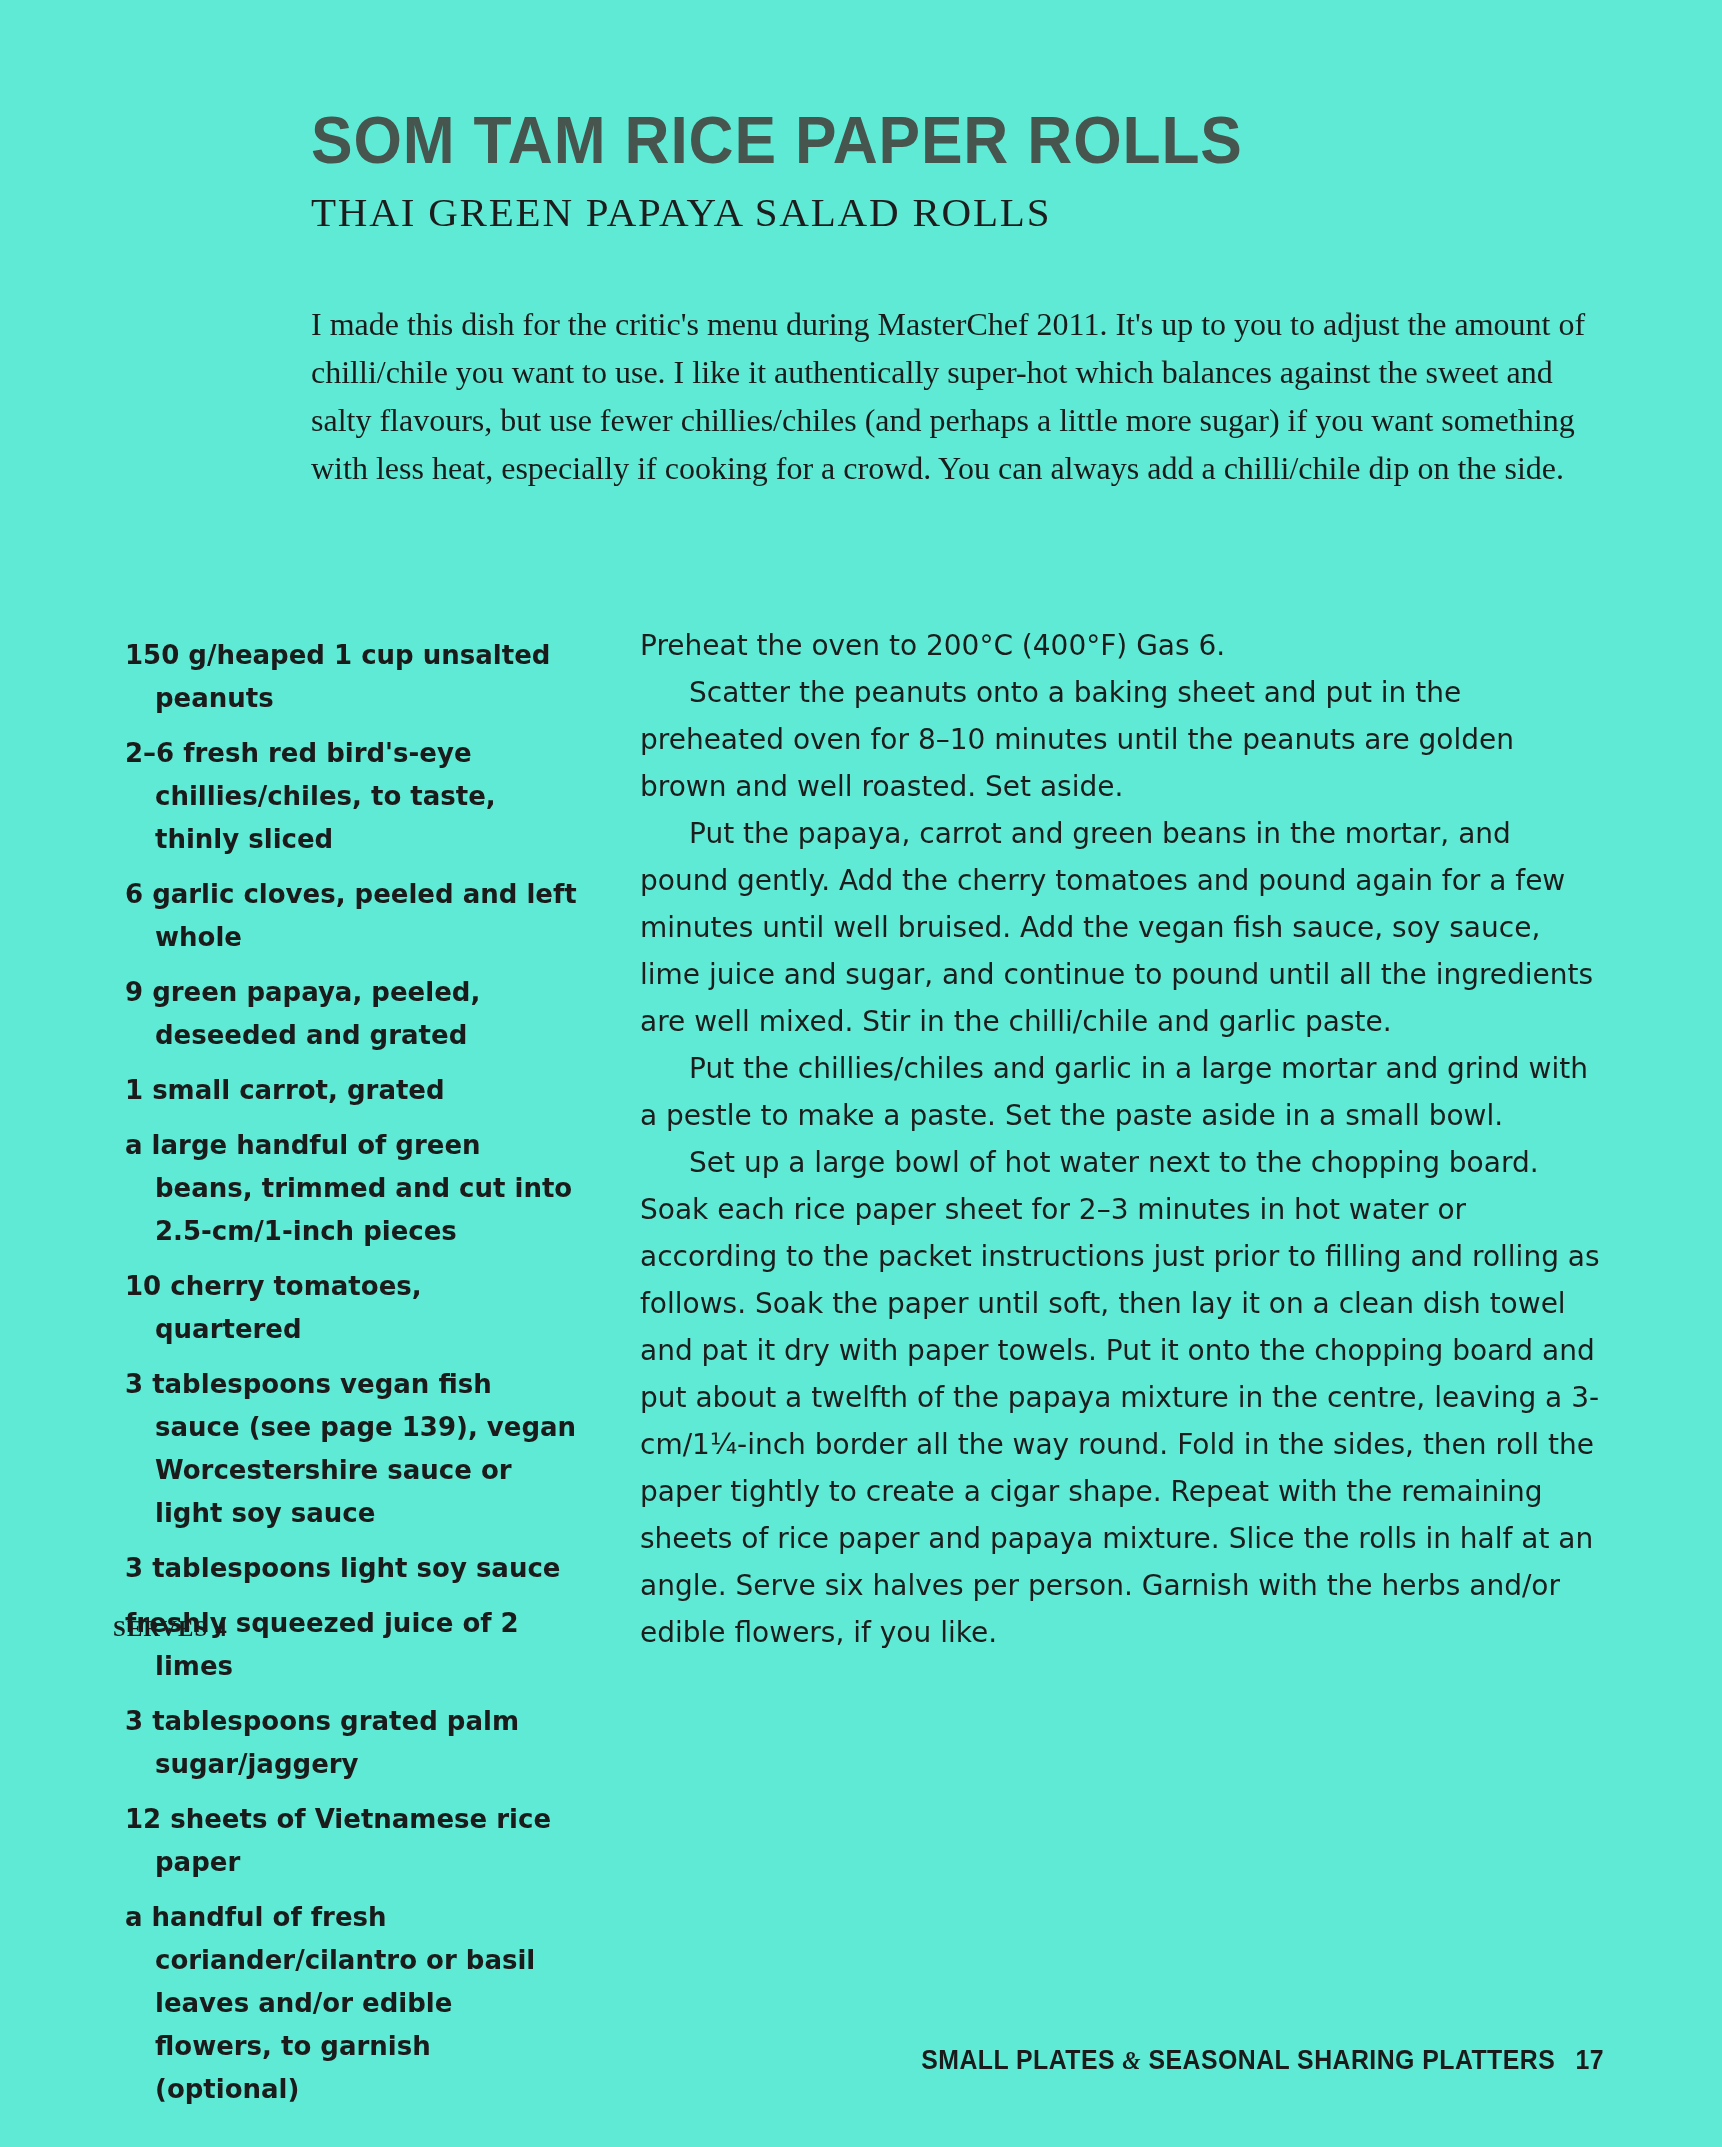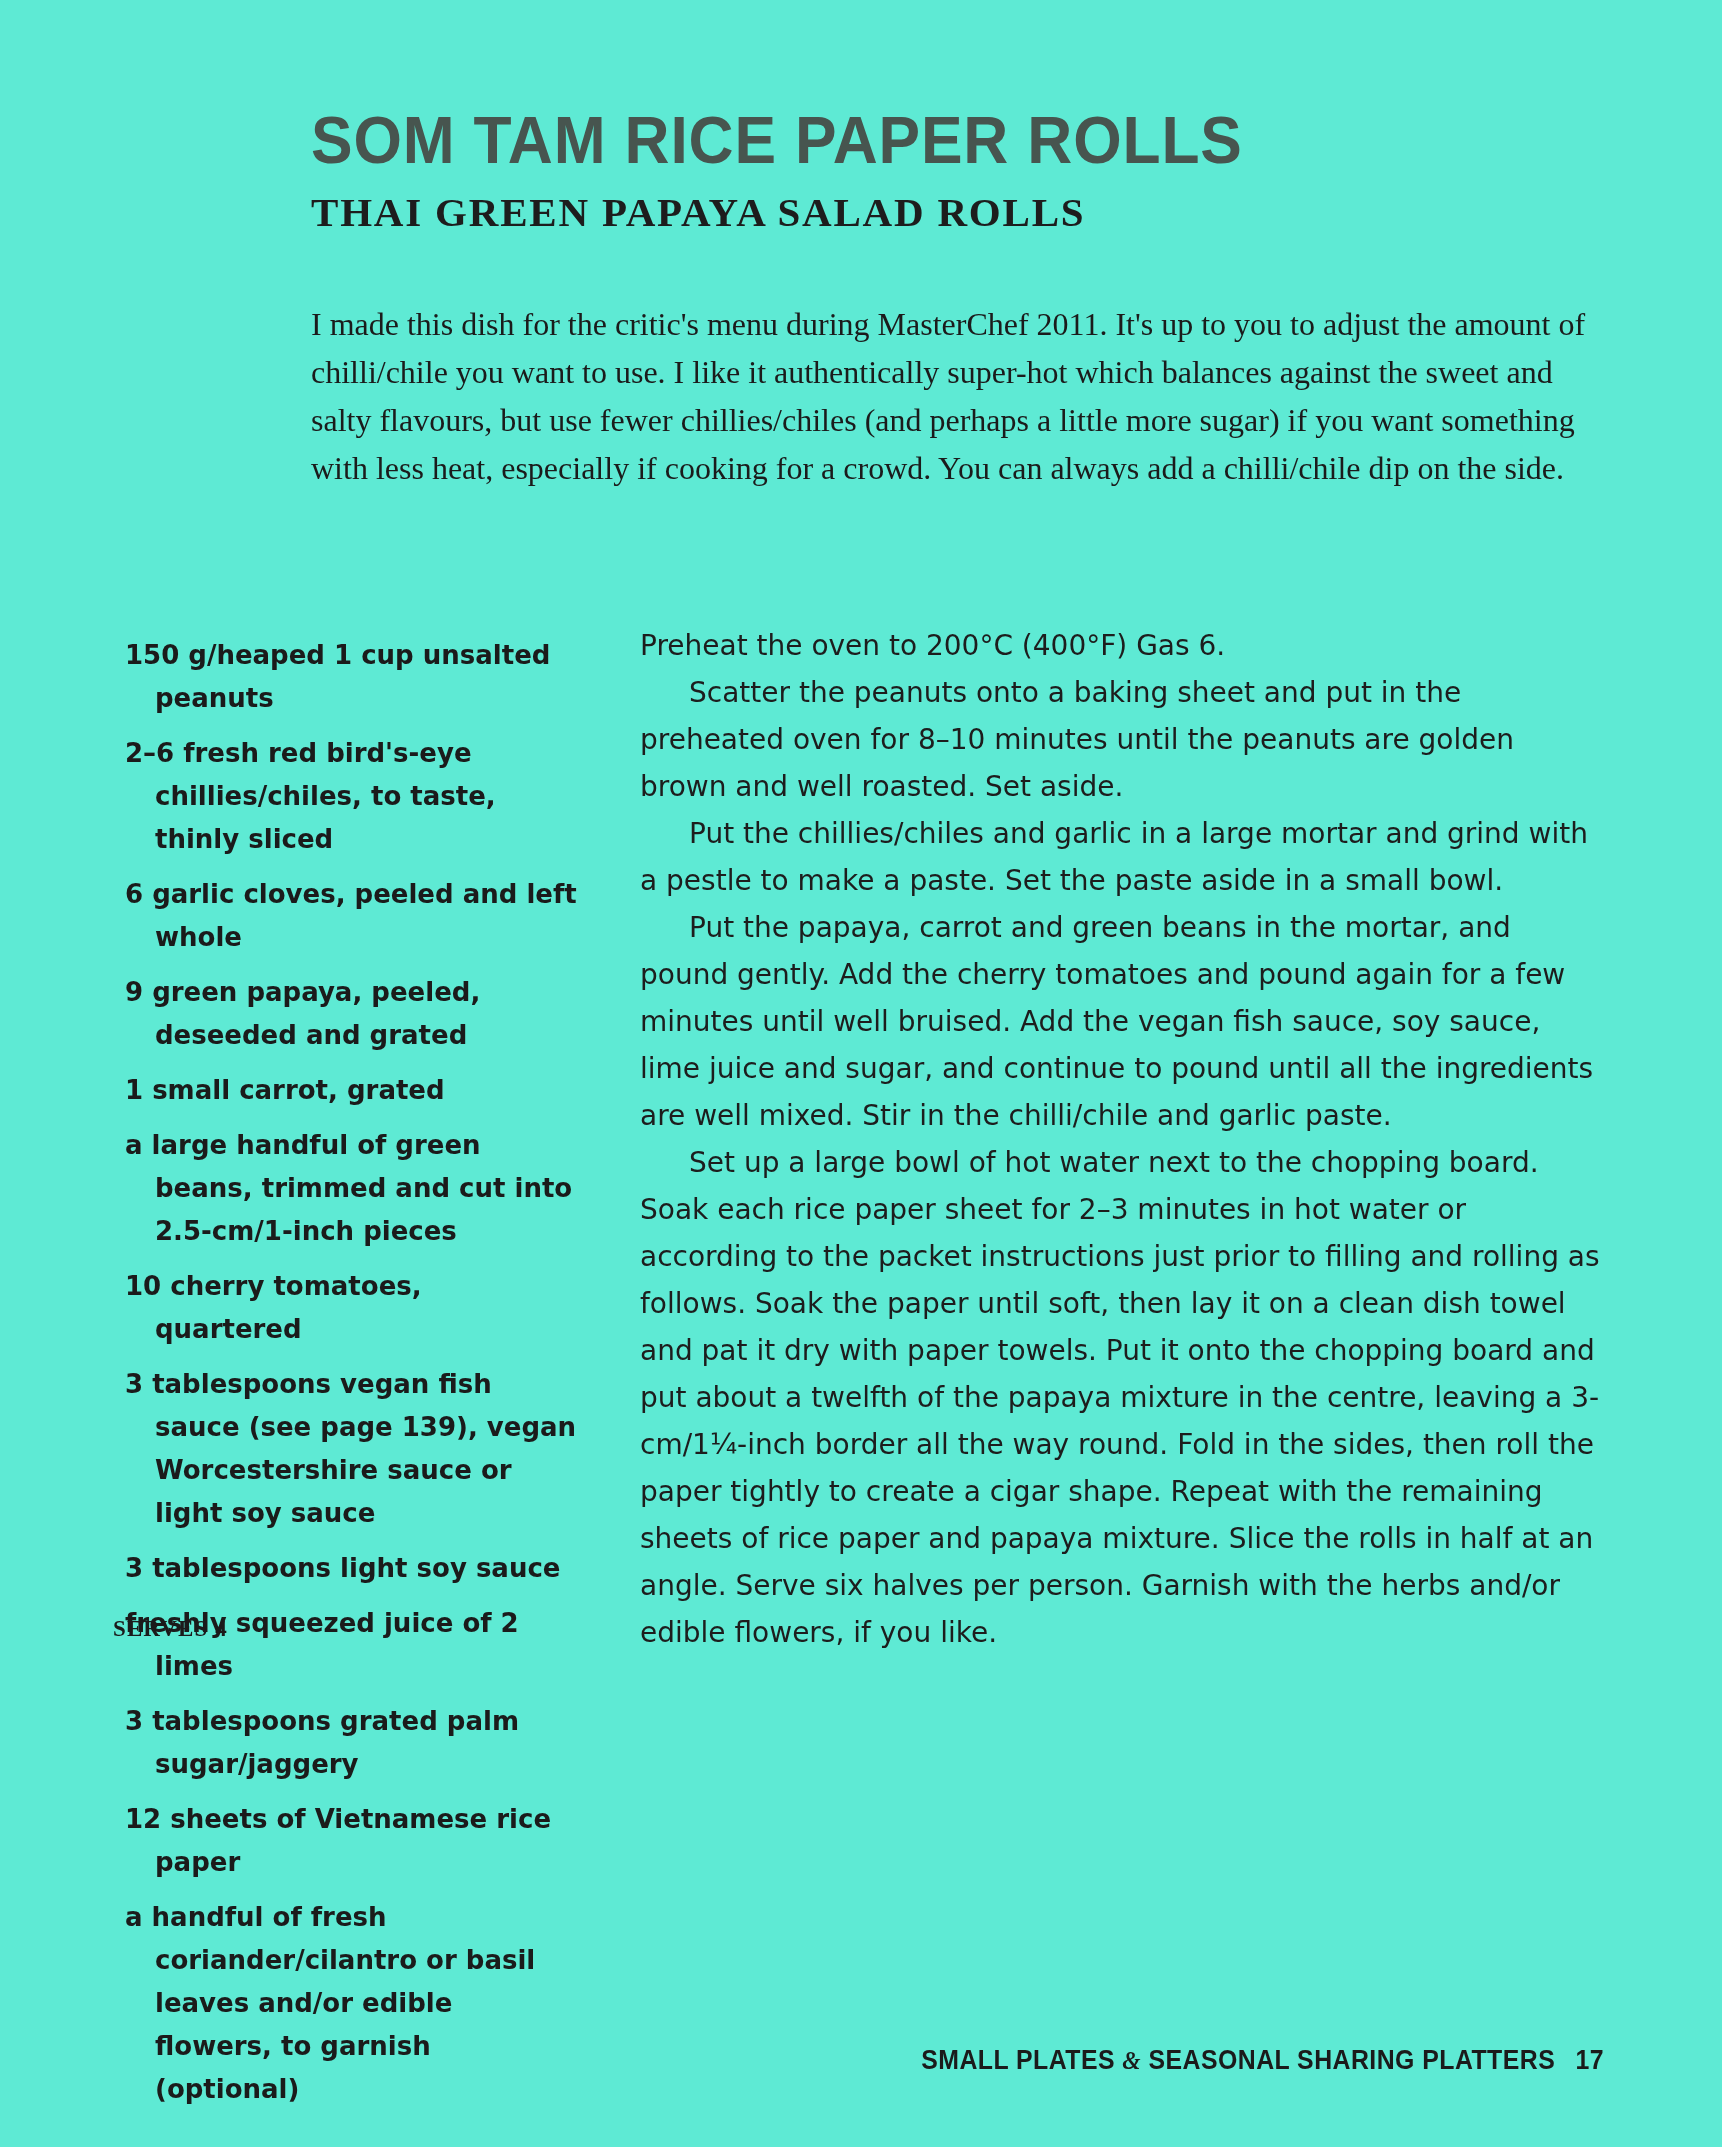--- a/index.html
+++ b/index.html
@@ -30,21 +30,21 @@
     line-height: 1.0;
     letter-spacing: 0.9px;
     color: #47554f;
     margin: 0;
     transform: scaleX(0.93);
     transform-origin: left center;
     white-space: nowrap;
   }
   .recipe-subtitle {
     font-family: "Liberation Serif", "DejaVu Serif", serif;
-    font-weight: bold;
+    font-weight: normal;
     font-size: 41px;
     line-height: 1.0;
     letter-spacing: 1.8px;
     color: #1d1d1d;
     margin: 19.4px 0 0 0;
     white-space: nowrap;
   }
 
   
   .intro {
@@ -158,22 +158,22 @@
     <p class="ing-item">3 tablespoons grated palm sugar/jaggery</p>
     <p class="ing-item">12 sheets of Vietnamese rice paper</p>
     <p class="ing-item">a handful of fresh coriander/cilantro or basil leaves and/or edible flowers, to garnish (optional)</p>
   </div>
 
   <div class="serves">SERVES 4</div>
 
   <div class="method">
     <p>Preheat the oven to 200°C (400°F) Gas 6.</p>
     <p class="indent">Scatter the peanuts onto a baking sheet and put in the preheated oven for 8–10 minutes until the peanuts are golden brown and well roasted. Set aside.</p>
+    <p class="indent">Put the papaya, carrot and green beans in the mortar, and pound gently. Add the cherry tomatoes and pound again for a few minutes until well bruised. Add the vegan fish sauce, soy sauce, lime juice and sugar, and continue to pound until all the ingredients are well mixed. Stir in the chilli/chile and garlic paste.</p>
     <p class="indent">Put the chillies/chiles and garlic in a large mortar and grind with a pestle to make a paste. Set the paste aside in a small bowl.</p>
-    <p class="indent">Put the papaya, carrot and green beans in the mortar, and pound gently. Add the cherry tomatoes and pound again for a few minutes until well bruised. Add the vegan fish sauce, soy sauce, lime juice and sugar, and continue to pound until all the ingredients are well mixed. Stir in the chilli/chile and garlic paste.</p>
     <p class="indent">Set up a large bowl of hot water next to the chopping board. Soak each rice paper sheet for 2–3 minutes in hot water or according to the packet instructions just prior to filling and rolling as follows. Soak the paper until soft, then lay it on a clean dish towel and pat it dry with paper towels. Put it onto the chopping board and put about a twelfth of the papaya mixture in the centre, leaving a 3-cm/1¼-inch border all the way round. Fold in the sides, then roll the paper tightly to create a cigar shape. Repeat with the remaining sheets of rice paper and papaya mixture. Slice the rolls in half at an angle. Serve six halves per person. Garnish with the herbs and/or edible flowers, if you like.</p>
   </div>
 
   <div class="footer">
     <span>SMALL PLATES</span>
     <span class="amp">&amp;</span>
     <span>SEASONAL SHARING PLATTERS</span>
     <span class="pageno">17</span>
   </div>
 

